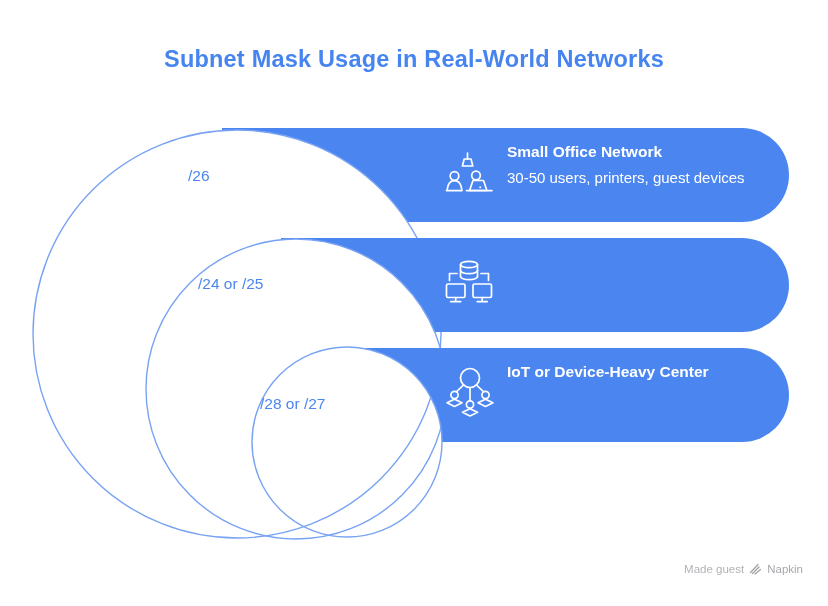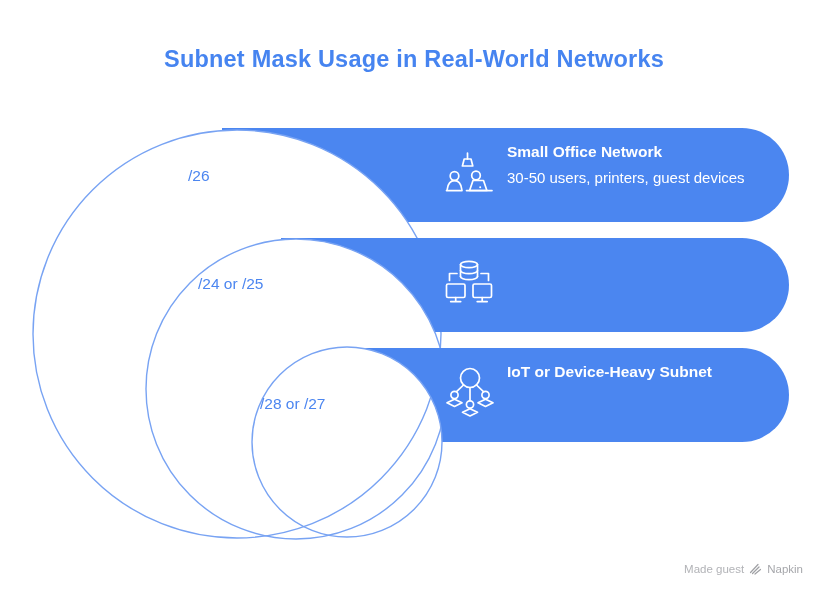--- a/index.html
+++ b/index.html
@@ -106,21 +106,21 @@
 
   <div class="ring-label l1">/26</div>
   <div class="ring-label l2">/24 or /25</div>
   <div class="ring-label l3">/28 or /27</div>
 
   <div class="pill-text pt1">
     <p class="pill-title">Small Office Network</p>
     <p class="pill-desc">30-50 users, printers, guest devices</p>
   </div>
   <div class="pill-text pt3">
-    <p class="pill-title">IoT or Device-Heavy Subnet</p>
+    <p class="pill-title">IoT or Device-Heavy Center</p>
   </div>
 
   <div class="watermark">
     <span>Made guest</span>
     <svg width="13" height="13" viewBox="0 0 13 13" stroke="#9FA0A4" stroke-width="1.2" fill="none" stroke-linecap="round">
       <path d="M1.5,10.5 L9,2.5"></path>
       <path d="M3.5,11.5 L10,5"></path>
       <path d="M6,12 L11.5,7.5"></path>
     </svg>
     <span class="brand">Napkin</span>

